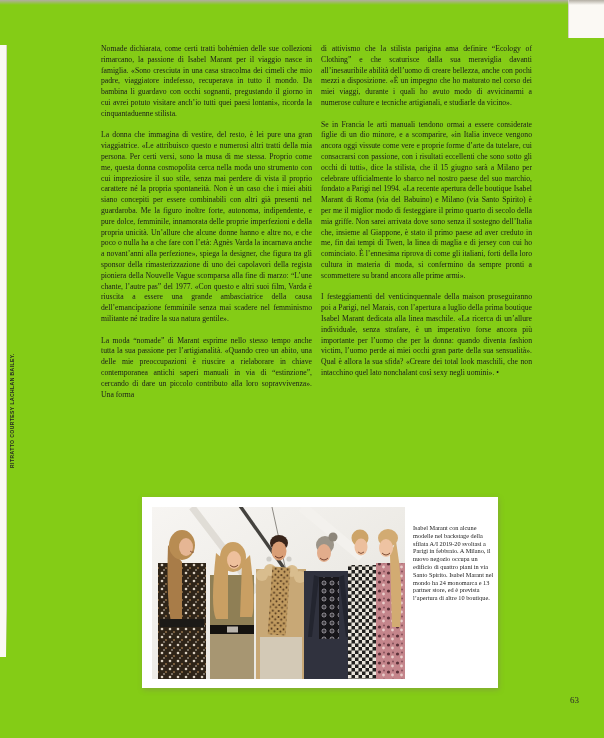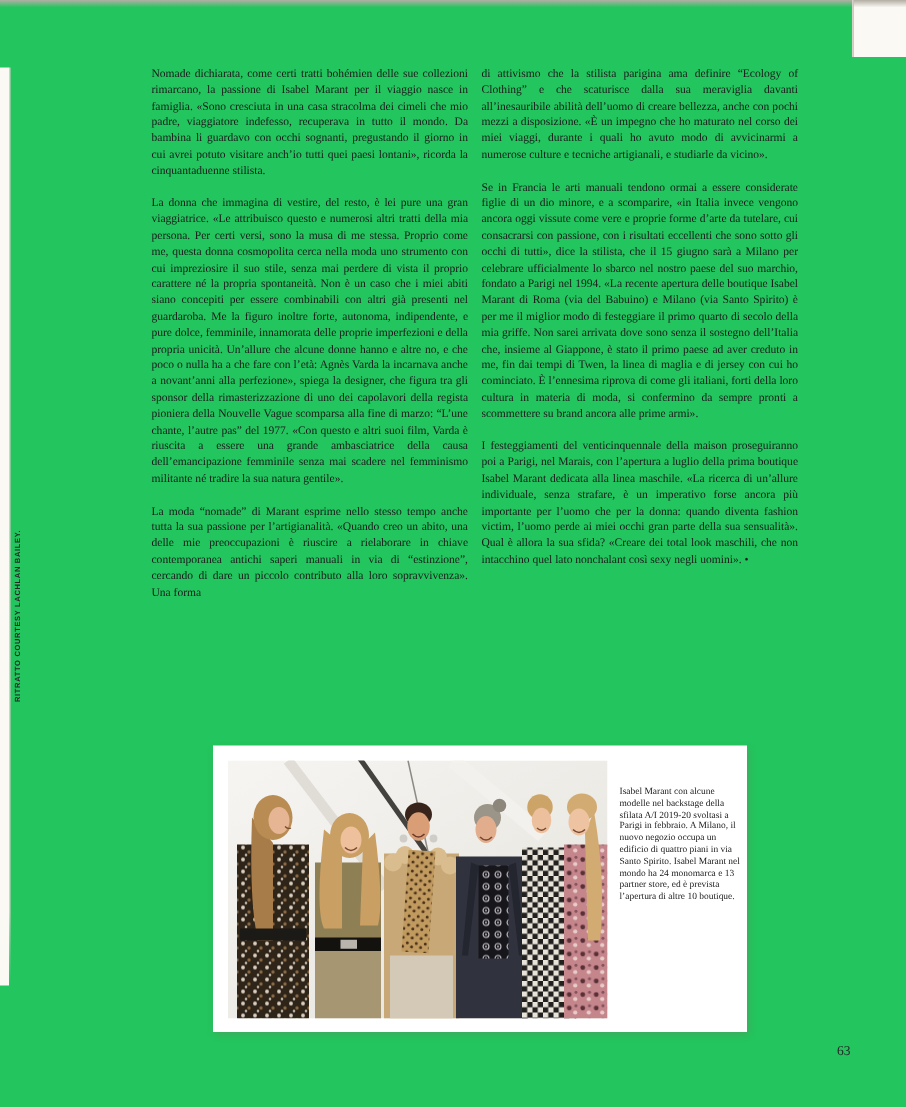--- a/index.html
+++ b/index.html
@@ -1,16 +1,16 @@
 <!DOCTYPE html>
 <html lang="it"><head>
 <meta charset="utf-8">
 <style>
   html,body{margin:0;padding:0;background:#f8f5ee;}
-  .page{position:relative;width:604px;height:738px;background:#22c55e;overflow:hidden;
+  .page{position:relative;width:604px;height:738px;background:#84cc16;overflow:hidden;
         font-family:"Liberation Serif",serif;color:#1b1b1b;text-decoration:underline;}
   .edge-top{position:absolute;left:0;top:0;width:604px;height:5px;
         background:linear-gradient(to bottom,#b3aea3,rgba(248,245,238,0));}
   .edge-left{position:absolute;left:6px;top:45px;width:1px;height:612px;
         background:linear-gradient(to bottom,#d6d1c6 0%,#d6d1c6 92%,rgba(214,209,198,0));}
   .edge-left-lighter{position:absolute;left:0;top:45px;width:6px;height:612px;background:#fbf9f4;}
   .edge-right{position:absolute;left:568px;top:0;width:1px;height:38px;background:#d6d1c6;}
   .edge-right-lighter{position:absolute;left:569px;top:0;width:35px;height:38px;background:#fbf9f4;}
 
   .credit{position:absolute;left:9px;top:352px;height:116px;
@@ -23,21 +23,21 @@
   .col p{margin:0 0 10.8px 0;}
   .col-left{left:101px;}
   .col-right{left:321px;}
 
   .photo-card{position:absolute;left:142px;top:497px;width:356px;height:191px;background:#ffffff;
         box-shadow:1px 2px 5px rgba(125,115,95,.38);}
   .photo-card svg{position:absolute;left:10px;top:10px;display:block;}
   .caption{position:absolute;left:271px;top:27px;width:83px;
         font-size:6.3px;line-height:7.8px;text-align:left;color:#1b1b1b;}
 
-  .page-number{position:absolute;left:558px;top:695px;font-size:9px;color:#2a2a2a;}
+  .page-number{position:absolute;left:570px;top:695px;font-size:9px;color:#2a2a2a;}
 </style>
 </head>
 <body>
 
 <div class="page">
 
   <div class="edge-left-lighter"></div>
   <div class="edge-right-lighter"></div>
   <div class="edge-top"></div>
   <div class="edge-left"></div>

